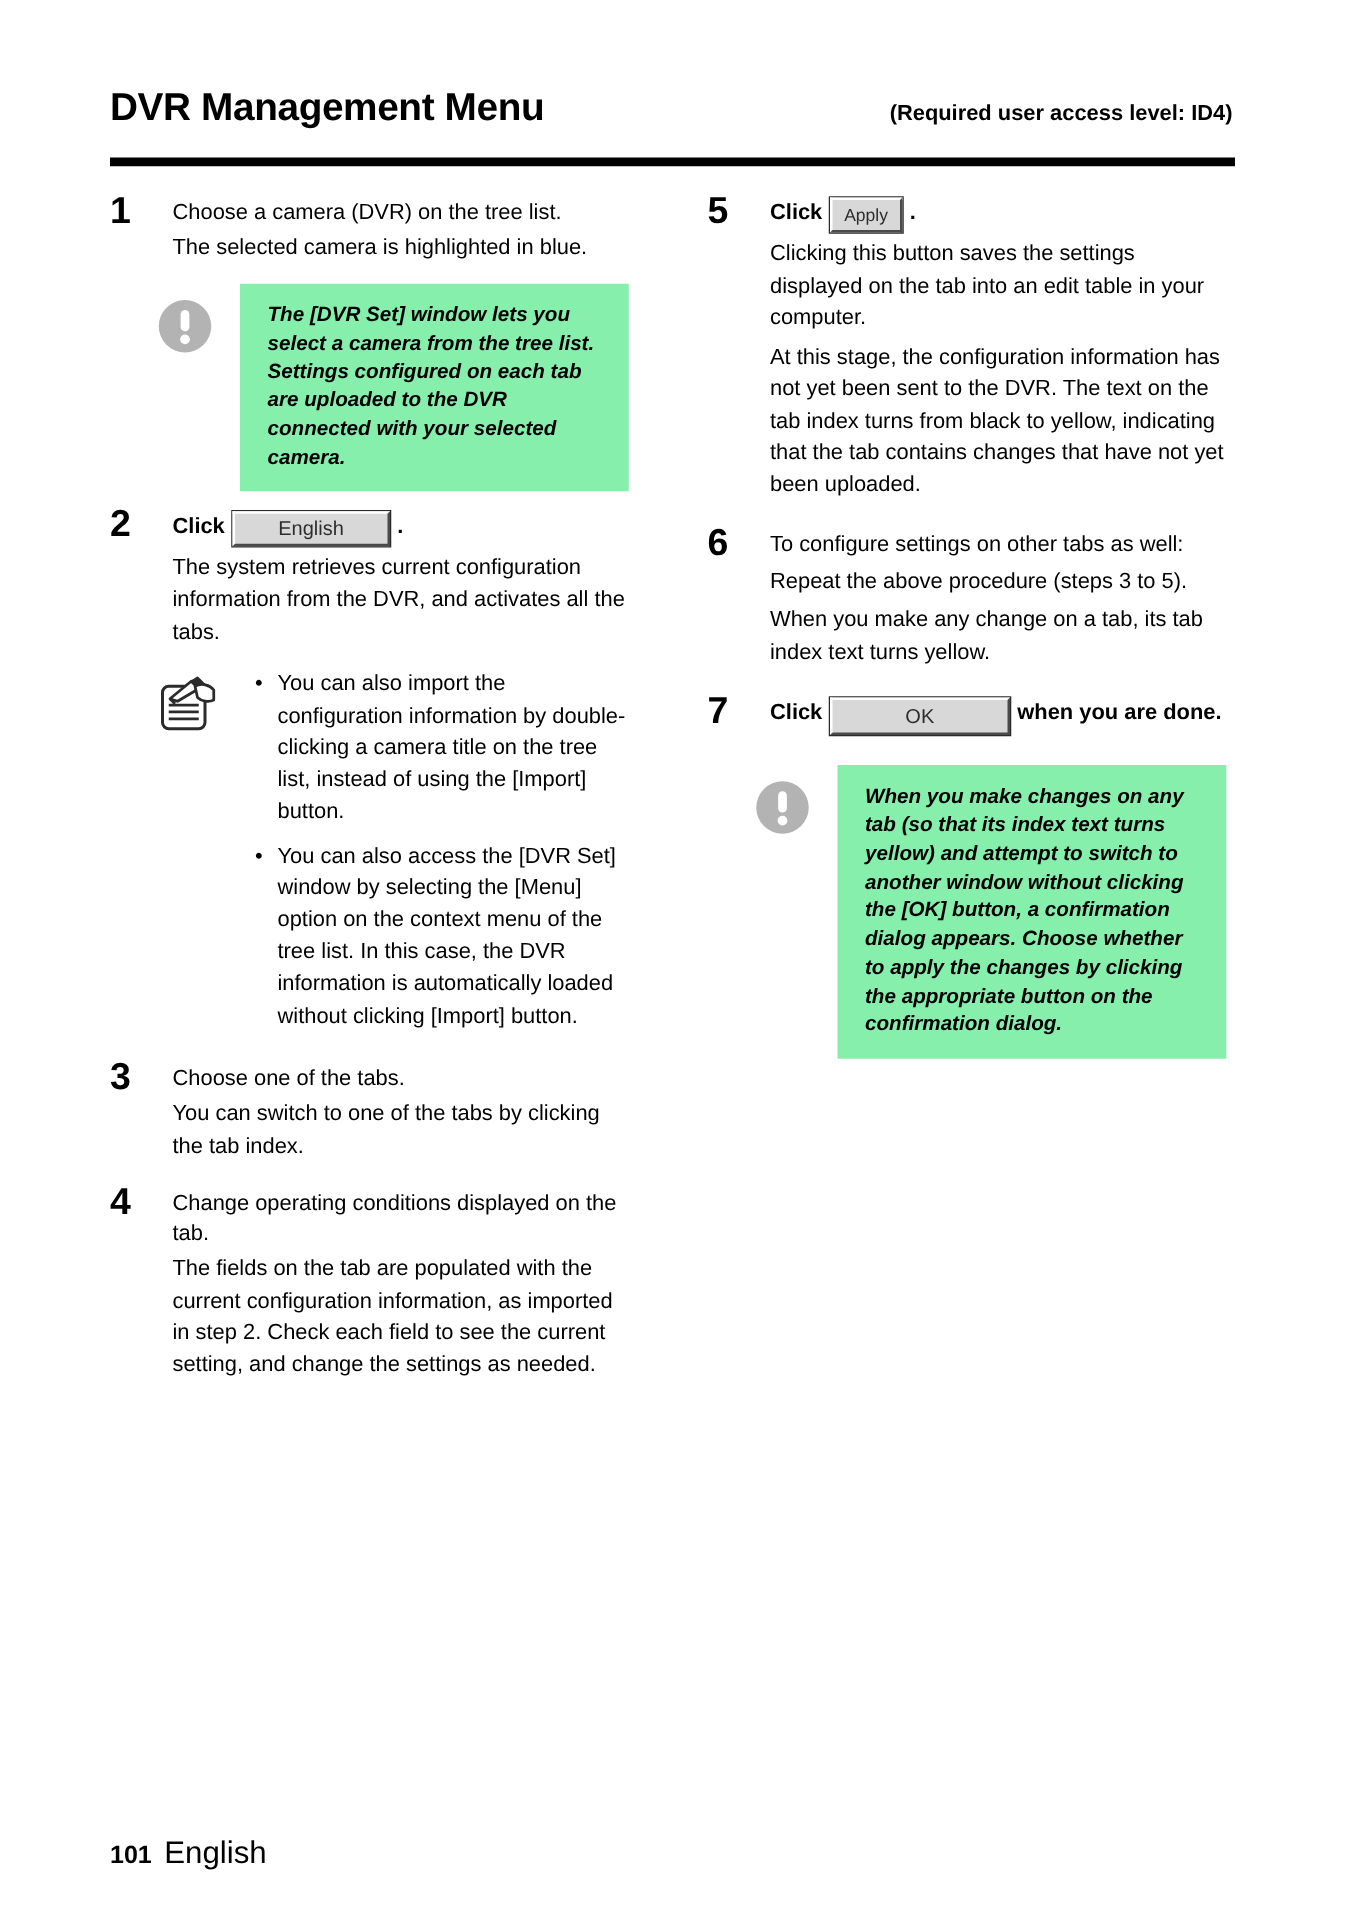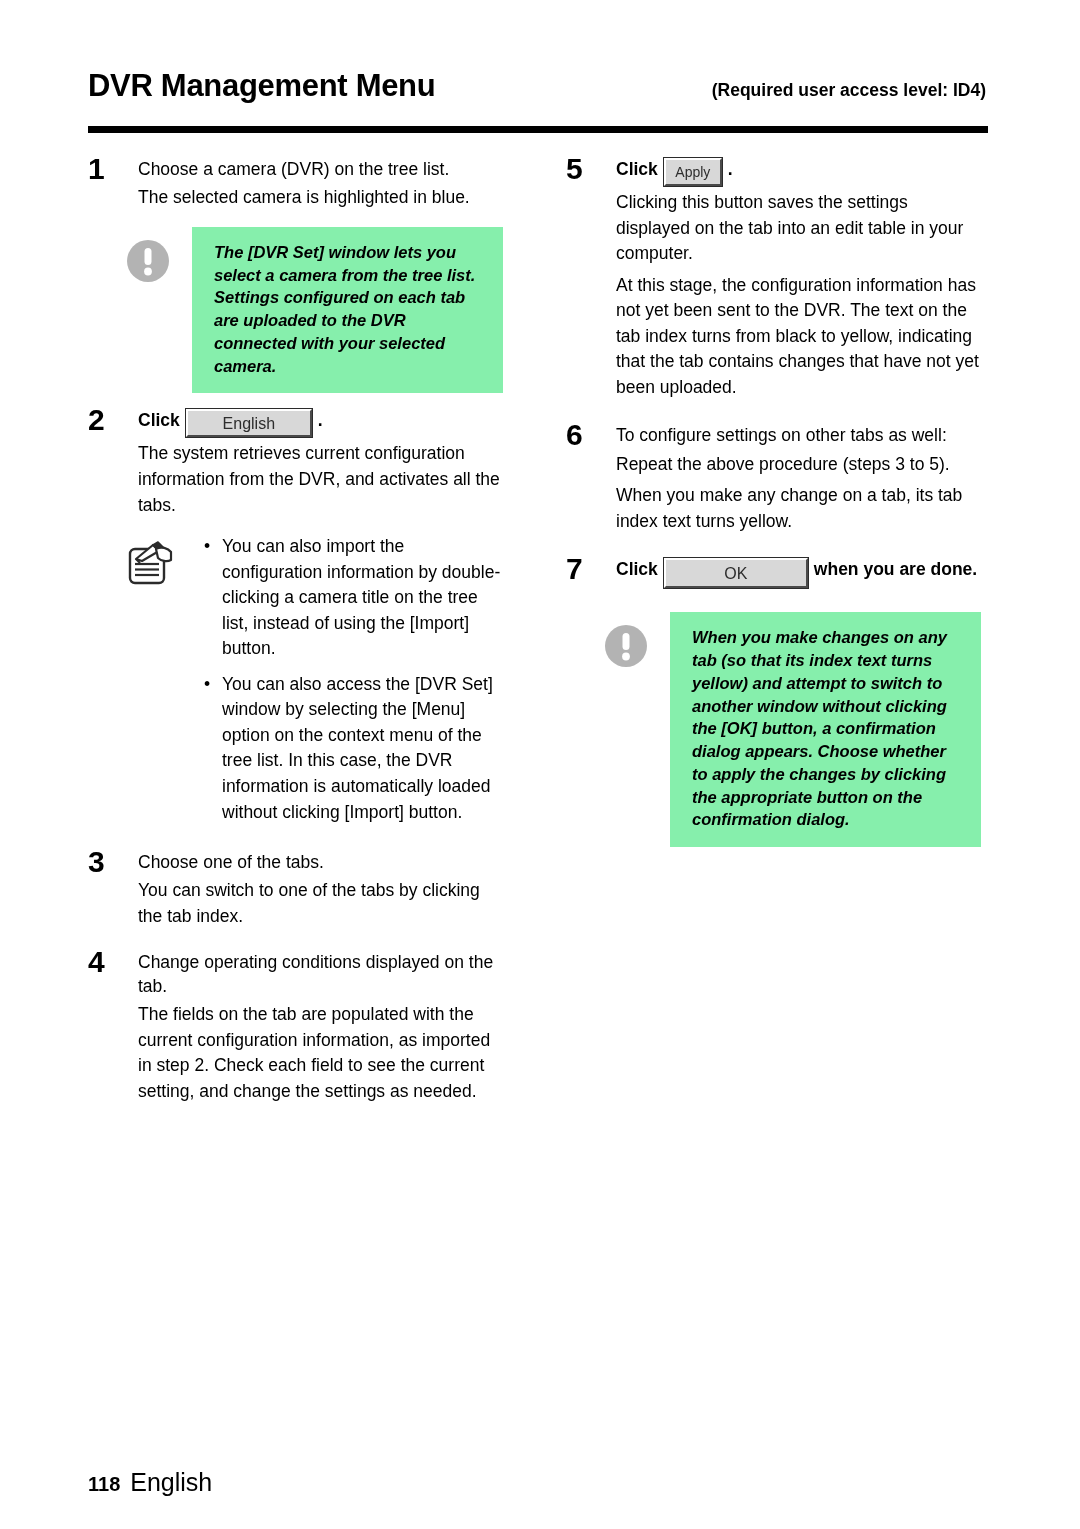--- a/index.html
+++ b/index.html
@@ -322,17 +322,17 @@
           <rect x="18.5" y="9" width="7" height="17" rx="3.5" fill="#ffffff"></rect>
           <circle cx="22" cy="32.5" r="3.9" fill="#ffffff"></circle>
         </svg>
       </span>
       <div class="note-box">When you make changes on any tab (so that its index text turns yellow) and attempt to switch to another window without clicking the [OK] button, a confirmation dialog appears. Choose whether to apply the changes by clicking the appropriate button on the confirmation dialog.</div>
     </div>
 
   </div>
 
   <div class="footer">
-    <span class="footer-page">118</span>
+    <span class="footer-page">101</span>
     <span class="footer-lang">English</span>
   </div>
 
 </div>
 
 </body></html>

